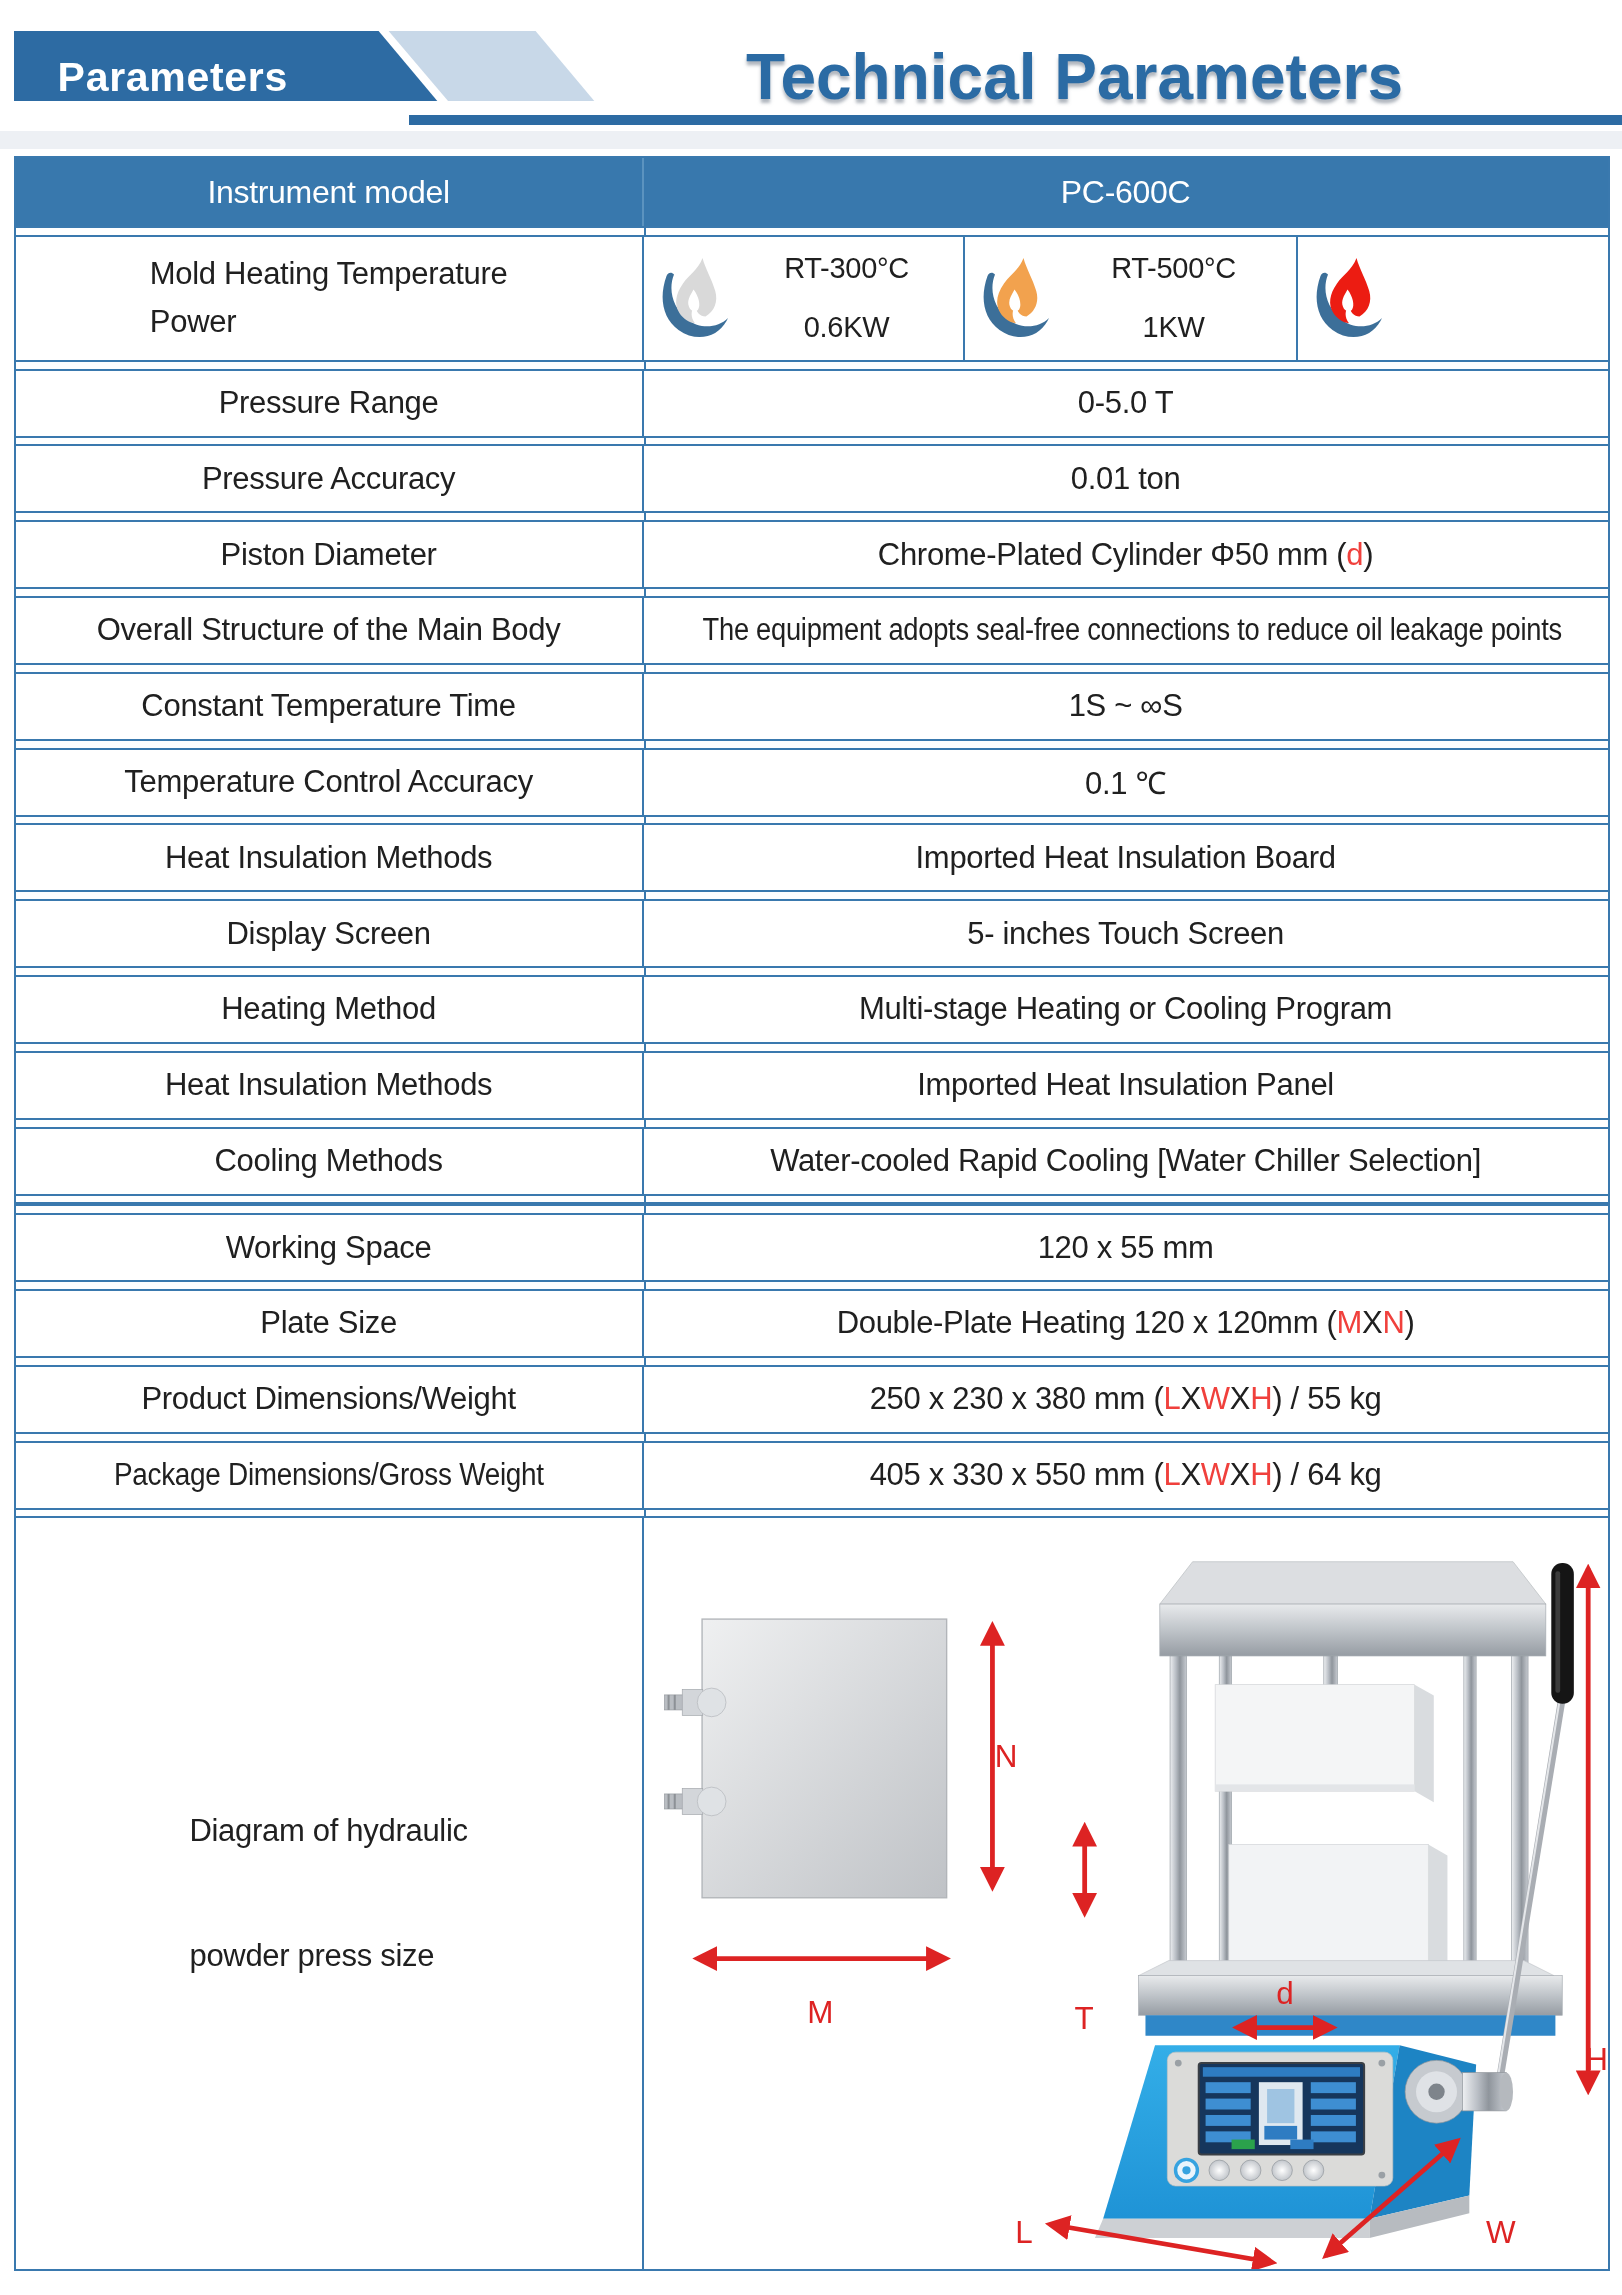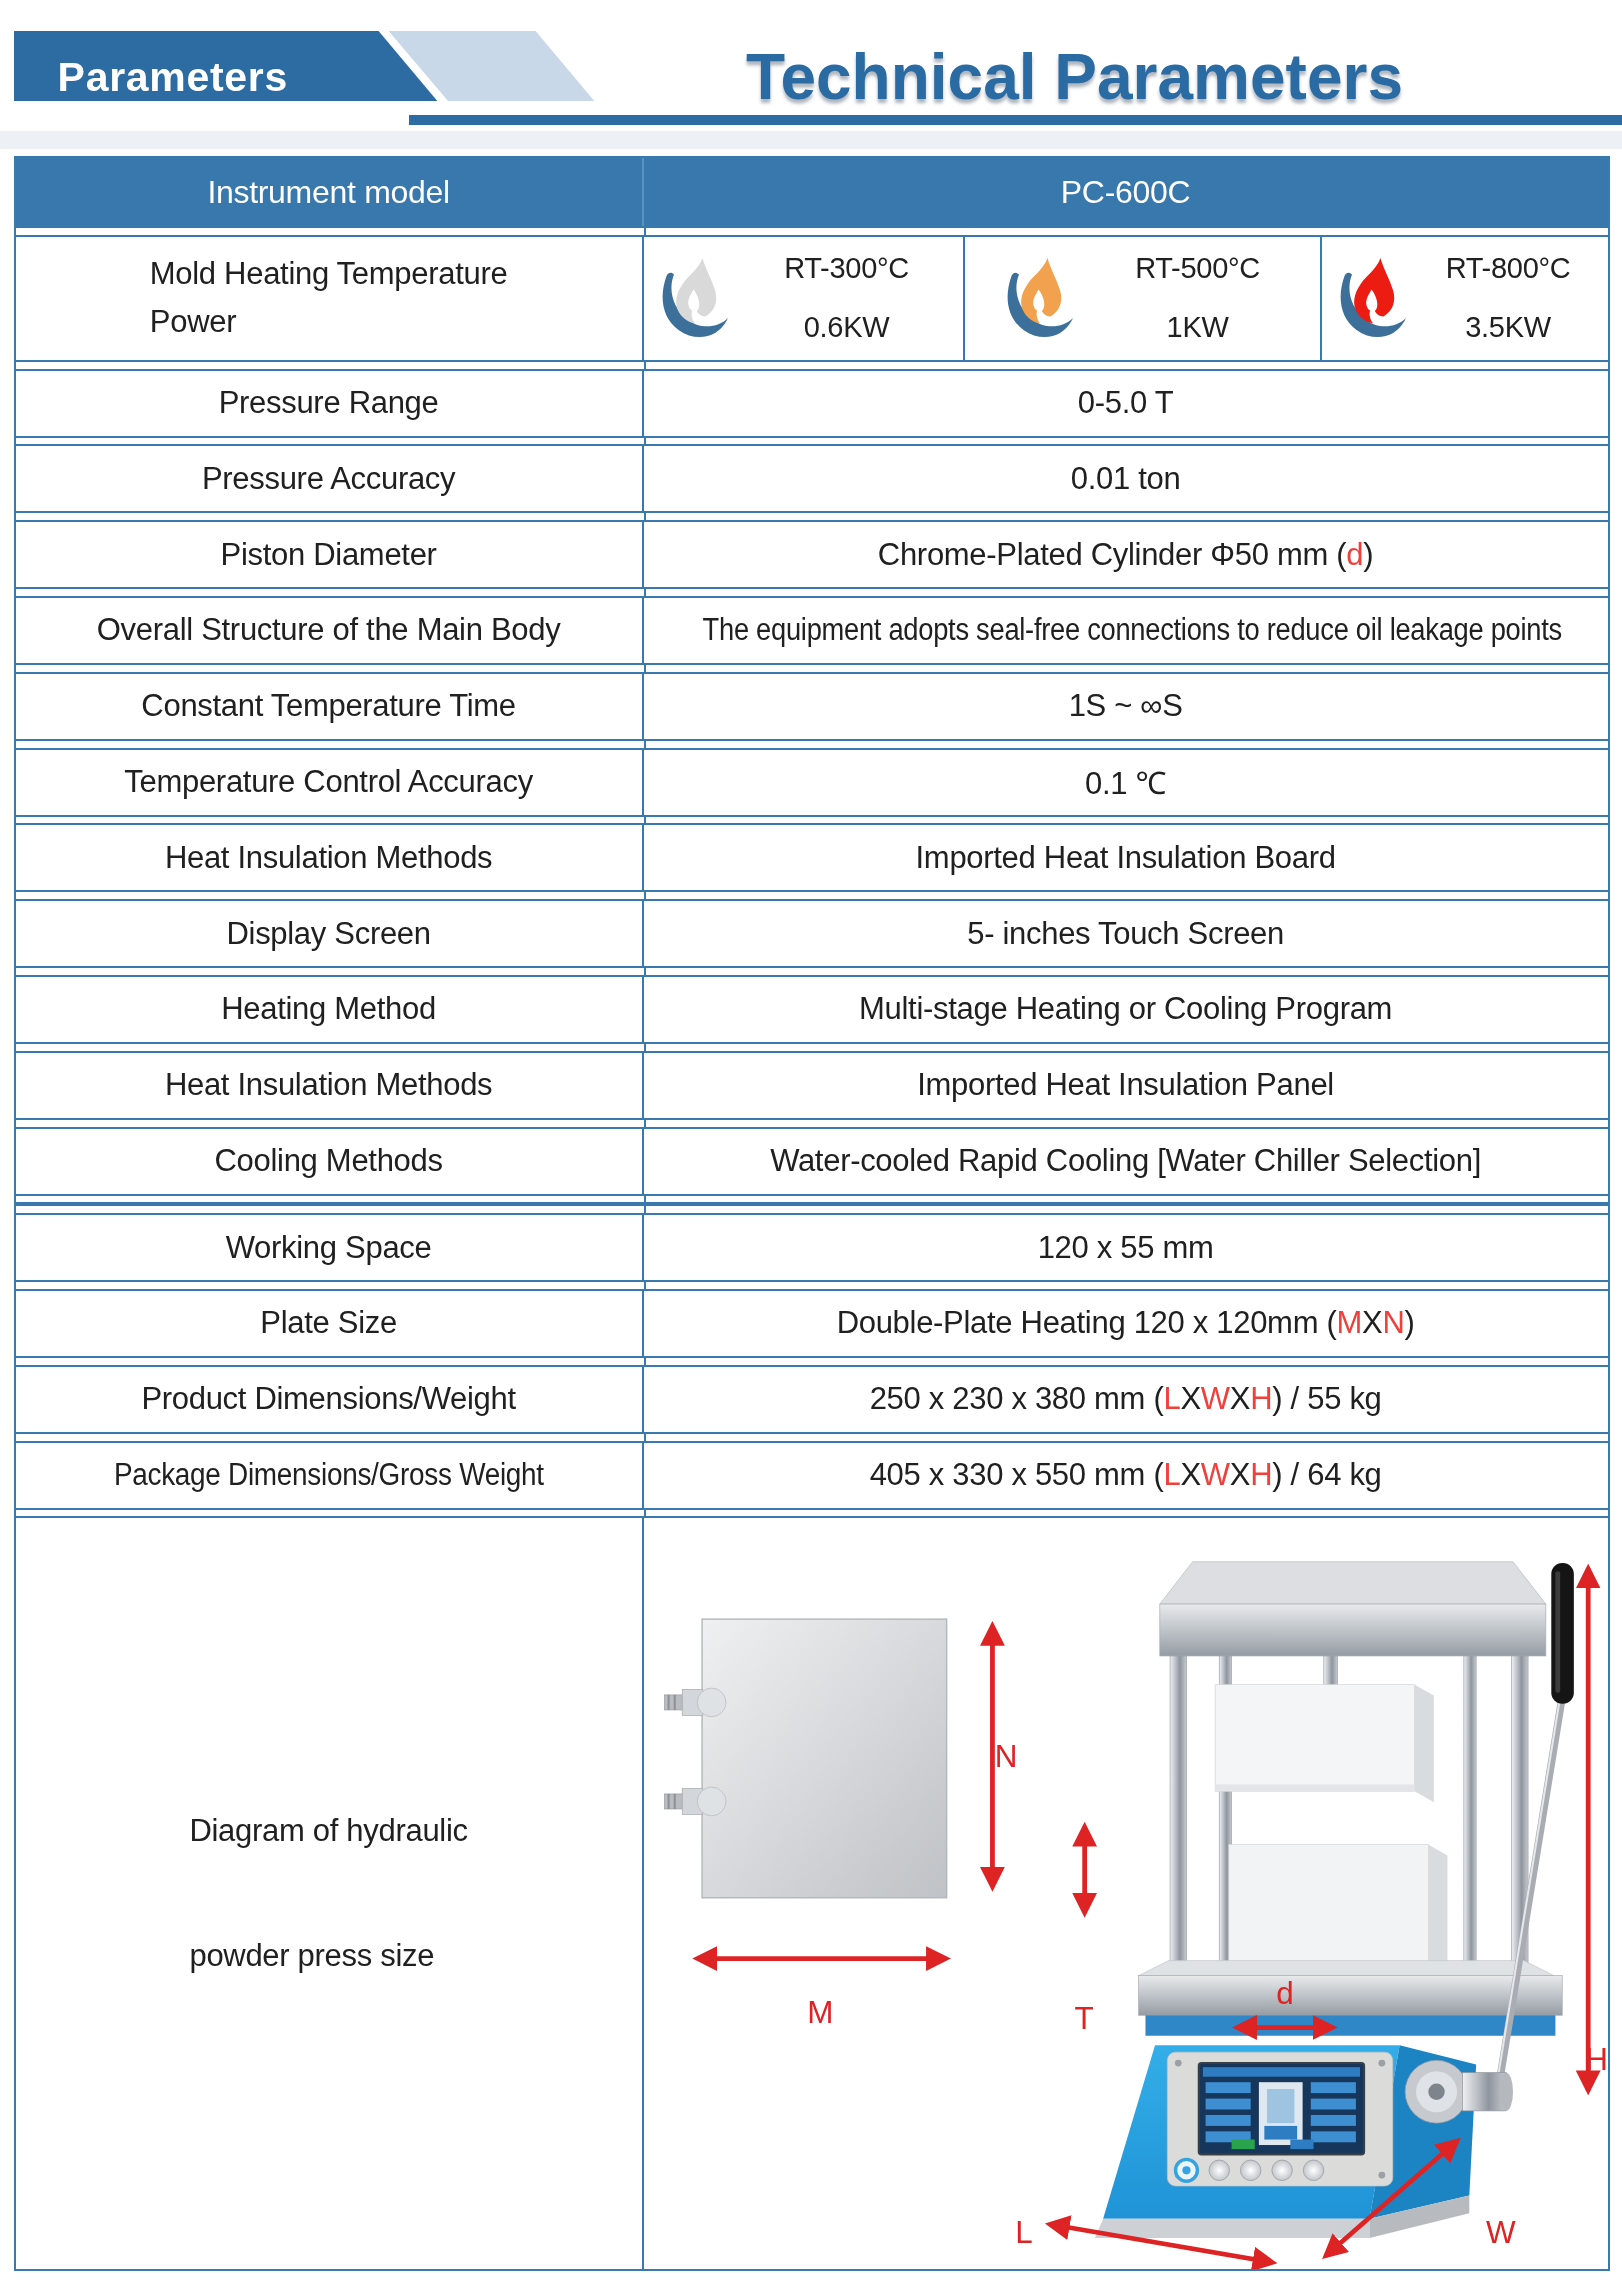--- a/index.html
+++ b/index.html
@@ -89,41 +89,37 @@
           <svg class="fl-ico" viewBox="0 0 104 116">
             <path d="M14,28 C4,56 8,84 30,100 C54,117 82,110 94,88 L96,84 C82,98 58,99 42,86 C22,70 16,46 24,26 C20,22 16,24 14,28 Z" fill="#3c6f99"></path>
             <path d="M62,4 C56,20 44,26 36,38 C26,52 24,66 31,77 C36,85 44,90 52,91 C46,83 46,74 52,67 C53,76 59,82 66,82 C78,75 83,62 79,48 C74,31 66,19 62,4 Z" fill="#d9d9d9"></path>
             <path d="M50,46 C45,55 41,61 44,69 C46,75 52,77 56,73 C60,67 57,55 50,46 Z" fill="#ffffff"></path>
           </svg>
           <div class="ptxt">
             <span>RT-300°C</span>
             <span>0.6KW</span>
           </div>
         </div>
-        <div class="pcell pw2" style="height:100%;margin-left:24px;">
+        <div class="pcell pw2" style="height:100%;">
           <svg class="fl-ico" viewBox="0 0 104 116">
             <path d="M14,28 C4,56 8,84 30,100 C54,117 82,110 94,88 L96,84 C82,98 58,99 42,86 C22,70 16,46 24,26 C20,22 16,24 14,28 Z" fill="#3c6f99"></path>
             <path d="M62,4 C56,20 44,26 36,38 C26,52 24,66 31,77 C36,85 44,90 52,91 C46,83 46,74 52,67 C53,76 59,82 66,82 C78,75 83,62 79,48 C74,31 66,19 62,4 Z" fill="#f2a24e"></path>
             <path d="M50,46 C45,55 41,61 44,69 C46,75 52,77 56,73 C60,67 57,55 50,46 Z" fill="#ffffff"></path>
           </svg>
           <div class="ptxt">
             <span>RT-500°C</span>
             <span>1KW</span>
           </div>
         </div>
         <div class="pcell pw3" style="height:100%;">
           <svg class="fl-ico" viewBox="0 0 104 116">
             <path d="M14,28 C4,56 8,84 30,100 C54,117 82,110 94,88 L96,84 C82,98 58,99 42,86 C22,70 16,46 24,26 C20,22 16,24 14,28 Z" fill="#3c6f99"></path>
             <path d="M62,4 C56,20 44,26 36,38 C26,52 24,66 31,77 C36,85 44,90 52,91 C46,83 46,74 52,67 C53,76 59,82 66,82 C78,75 83,62 79,48 C74,31 66,19 62,4 Z" fill="#ec1c12"></path>
             <path d="M50,46 C45,55 41,61 44,69 C46,75 52,77 56,73 C60,67 57,55 50,46 Z" fill="#ffffff"></path>
           </svg>
-          <div class="ptxt">
-            <span>RT-800°C</span>
-            <span>3.5KW</span>
-          </div>
         </div>
       </div>
     </div>
     <div class="sep"></div>
 
     <div class="tr reg">
       <div class="td c1">Pressure Range</div>
       <div class="td c2">0-5.0 T</div>
     </div>
     <div class="sep"></div>

